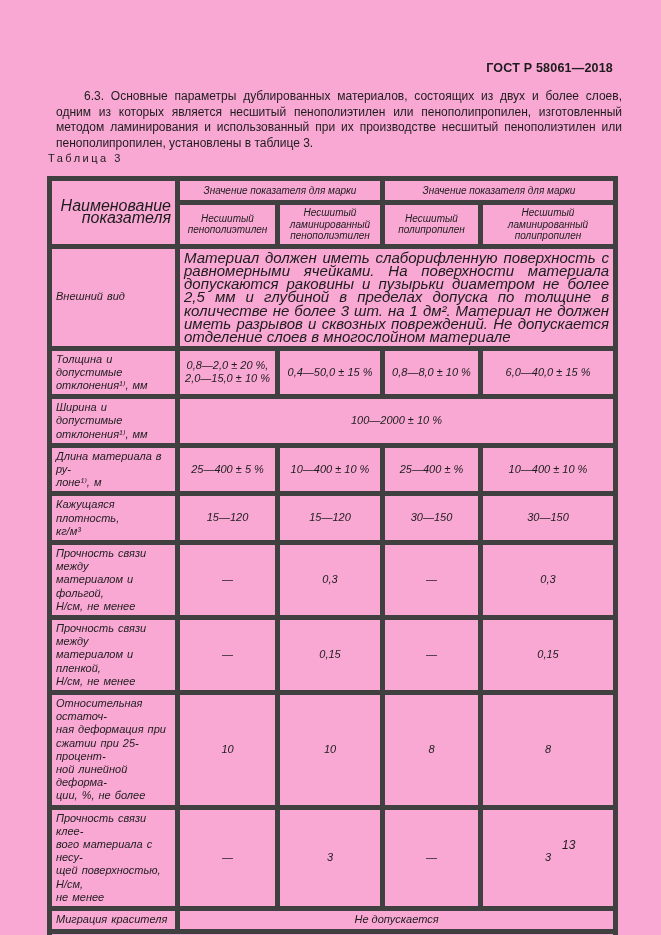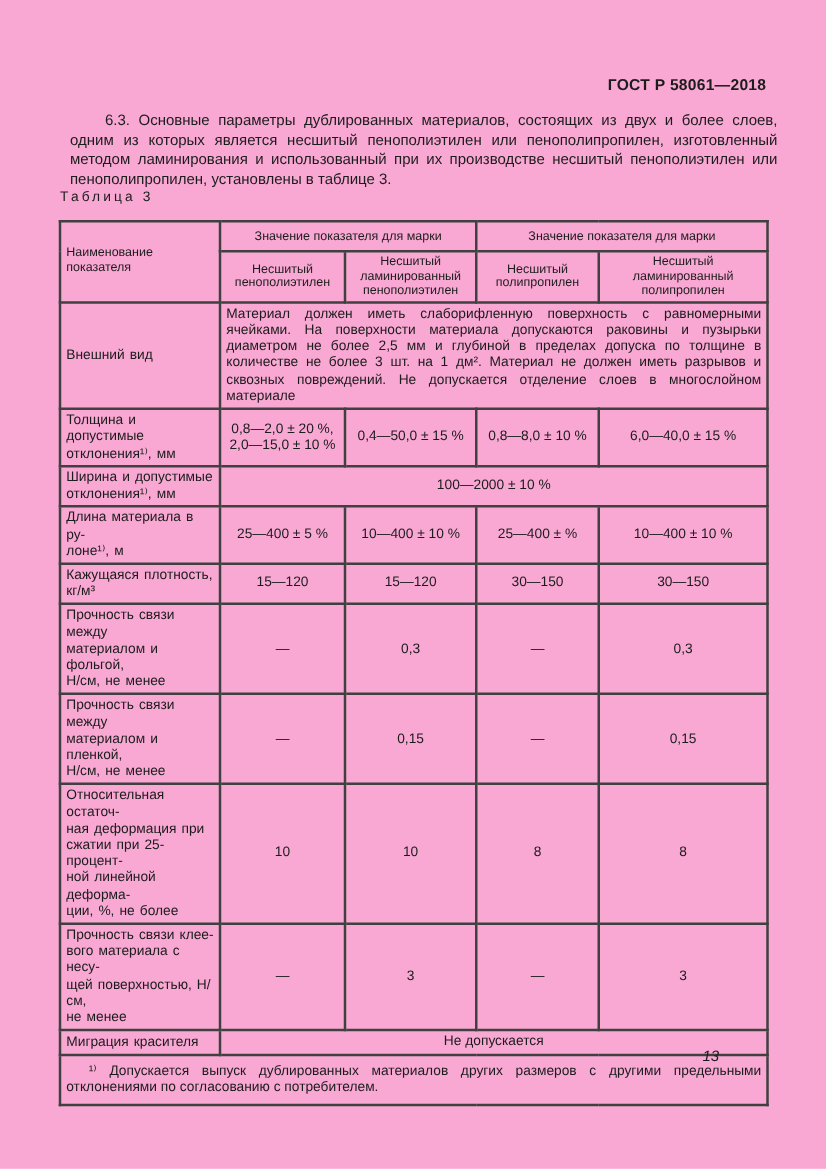--- a/index.html
+++ b/index.html
@@ -25,27 +25,28 @@
     font-size:11px;letter-spacing:2.5px;
   }
 
   table.gost{
     position:absolute;top:176px;left:47px;
     width:566px;border-collapse:collapse;table-layout:fixed;
     border:2px solid #1c1c1c;
     font-size:11px;
   }
   table.gost td{
-    border:2px solid #404040;
+    border:5px solid #404040;
     padding:2px 4px;
     vertical-align:middle;
+    font-style:italic;
   }
   td.name-h{
-    text-align:left;vertical-align:middle;
-    font-size:10px;line-height:12px;
+    text-align:right;vertical-align:middle;
+    font-size:16px;line-height:12px;
   }
   td.group-h{
     text-align:center;vertical-align:middle;
     font-size:10px;padding:4px 2px;
   }
   td.sub-h{
     text-align:center;vertical-align:middle;
     font-size:10px;line-height:11.5px;white-space:pre-line;
   }
   td.name{
@@ -53,21 +54,21 @@
     font-size:11px;line-height:13.2px;
     white-space:pre-line;padding:4px 3px 3px 5px;
     word-spacing:1px;
   }
   td.val{
     text-align:center;vertical-align:middle;
     font-size:11px;line-height:13.5px;white-space:pre-line;
   }
   td.txt{
     text-align:justify;vertical-align:top;
-    font-size:11px;line-height:13.3px;
+    font-size:15px;line-height:13.3px;
     padding:3px 6px 3px 7px;white-space:normal;
   }
   td.footnote{
     font-size:11px;line-height:13.5px;
     text-align:justify;text-indent:18px;
     padding:4px 8px 5px 8px;vertical-align:top;
   }
   .thick-r{border-right-width:2px !important;}
   .thick-b{border-bottom-width:2px !important;}
 

